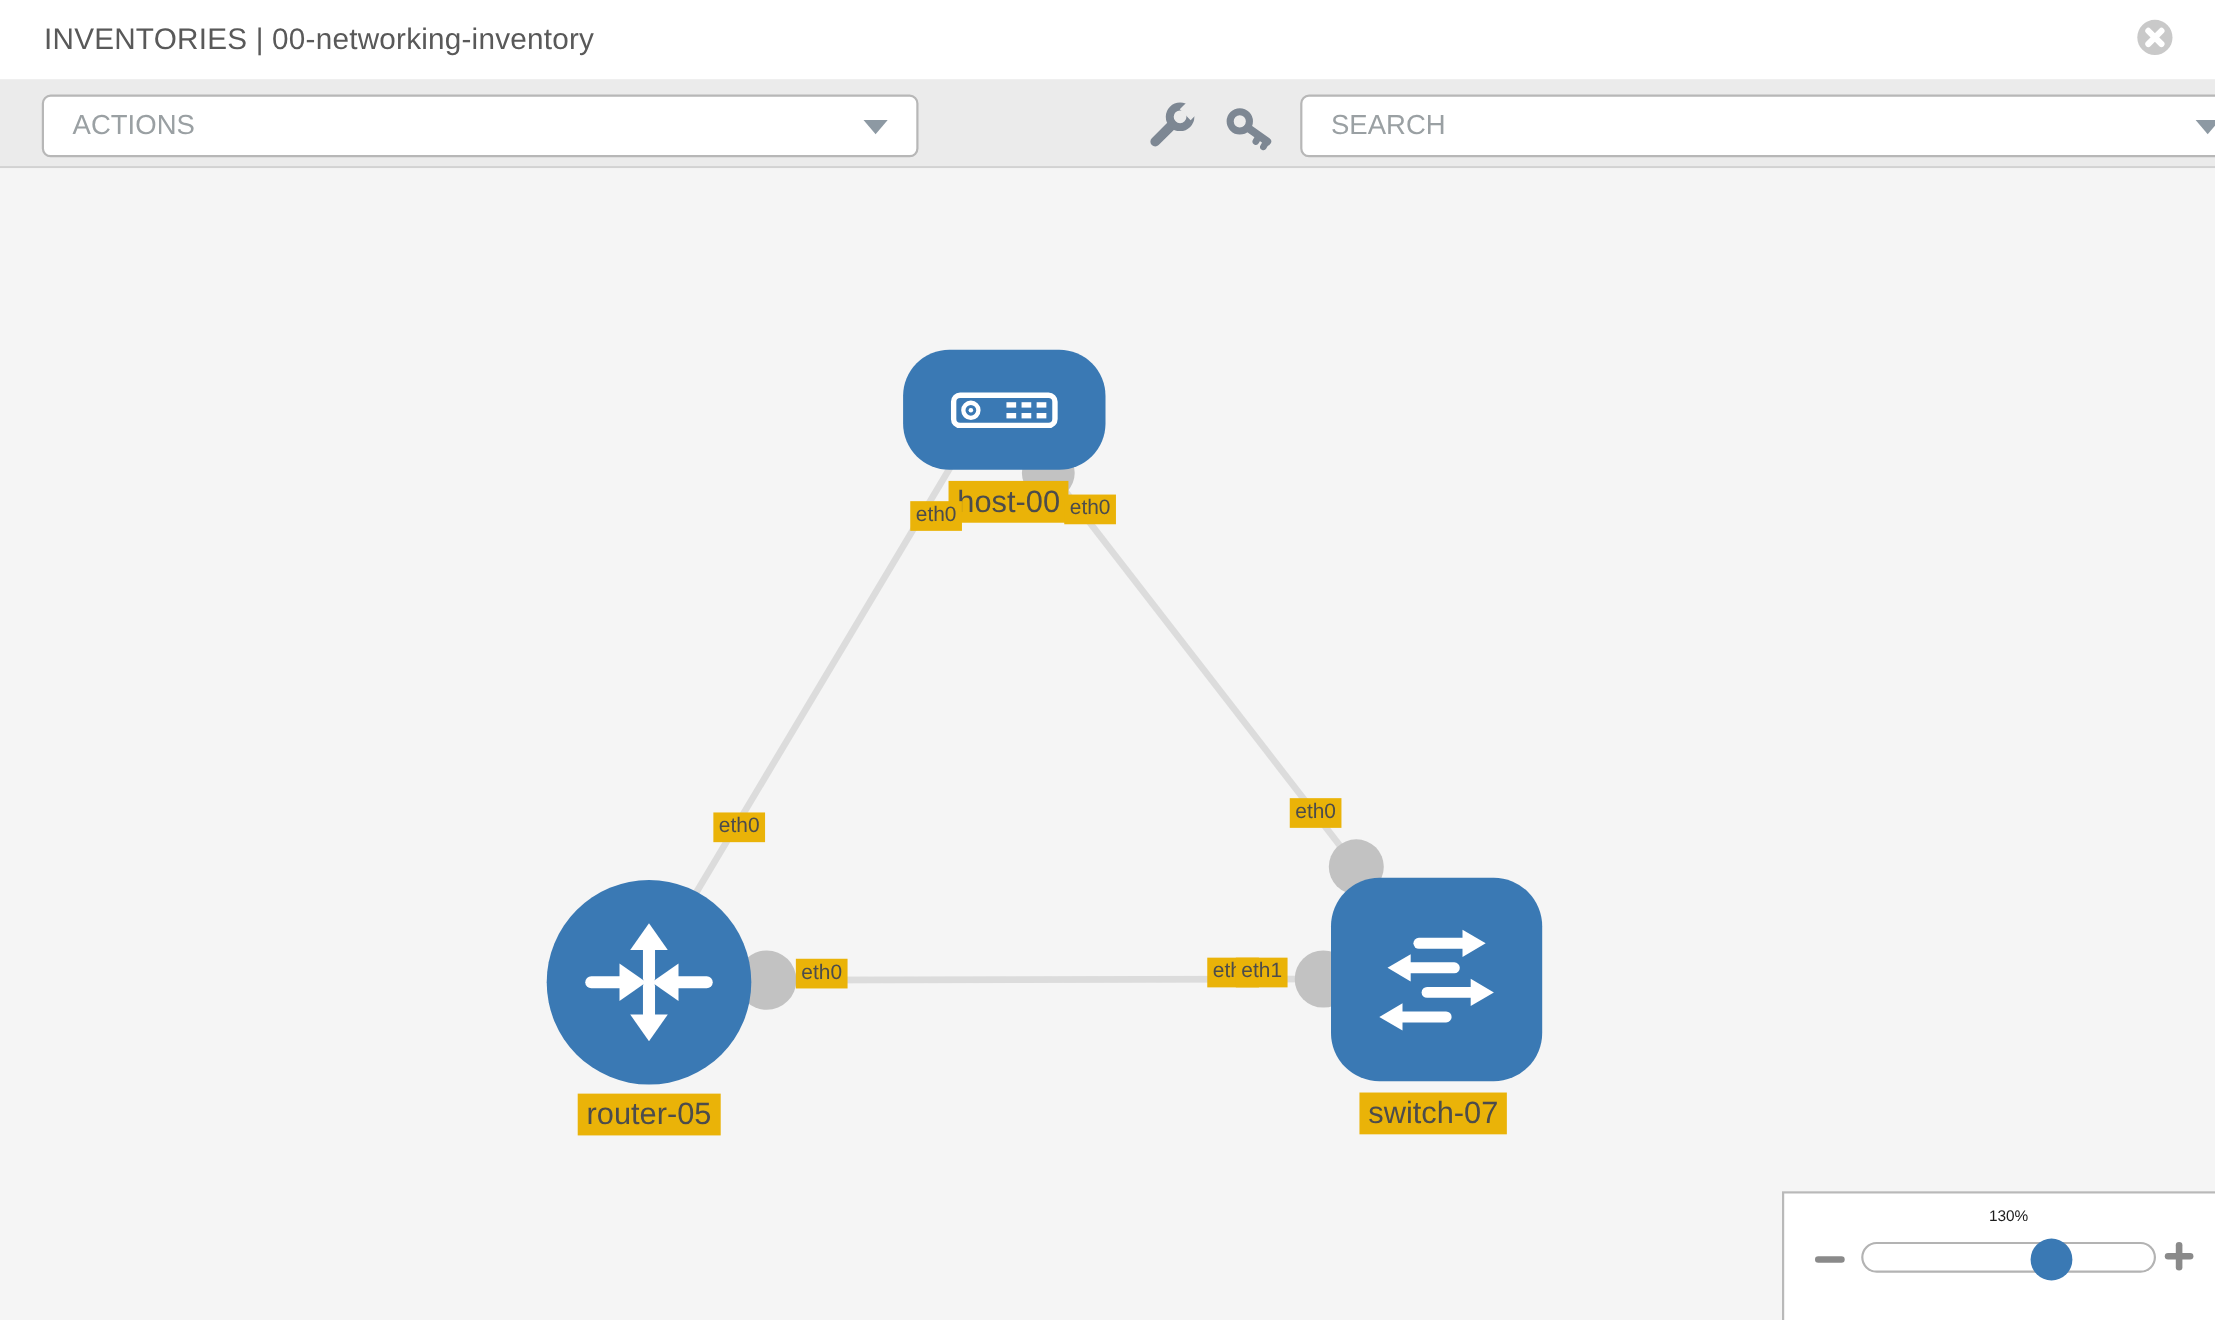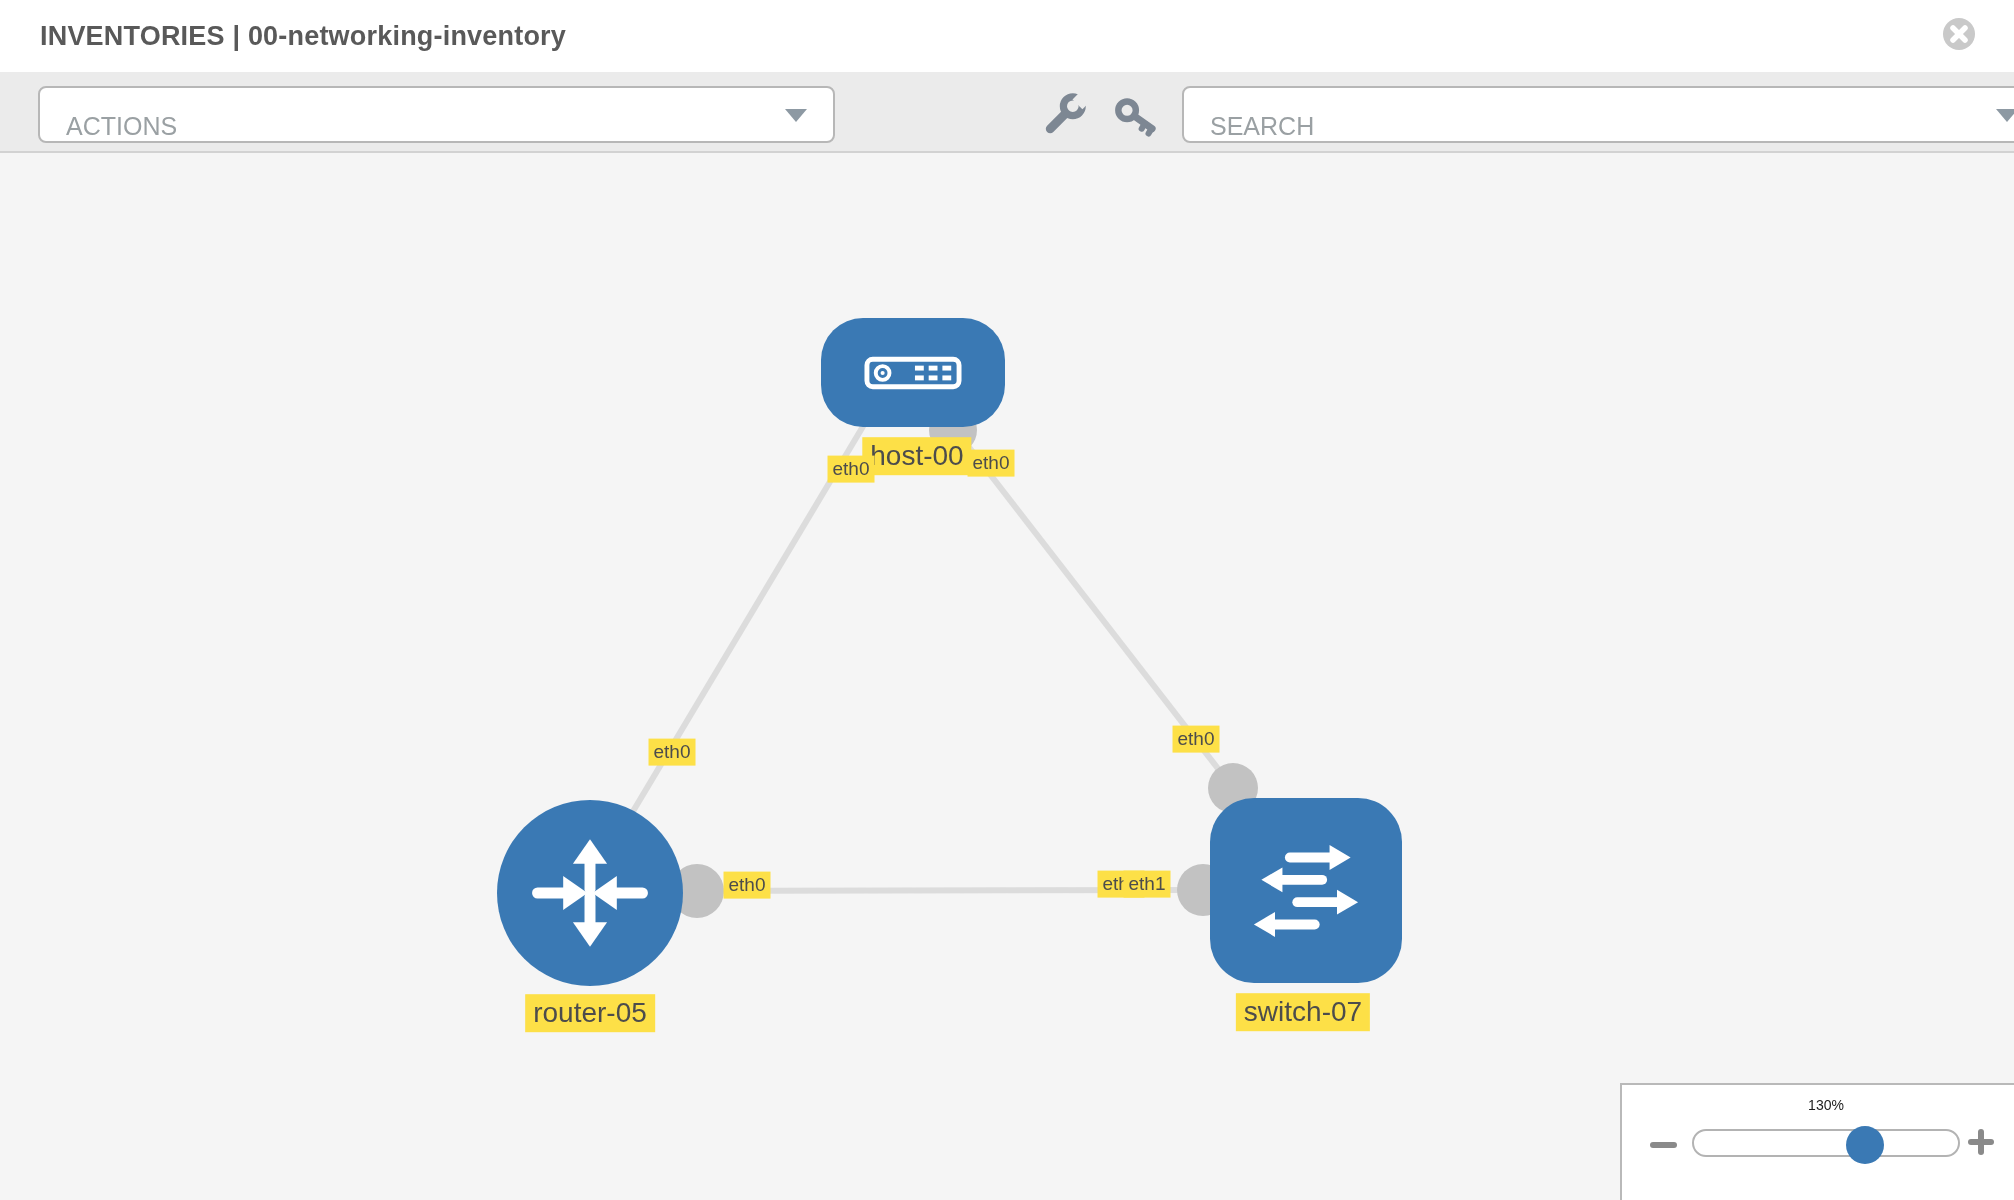--- a/index.html
+++ b/index.html
@@ -3,44 +3,44 @@
 <meta charset="utf-8">
 <style>
   html,body{margin:0;padding:0}
   body{
     width:2014px;height:1200px;overflow:hidden;position:relative;
     font-family:"Liberation Sans",sans-serif;background:#ffffff;
   }
   
   .header{position:absolute;left:0;top:0;right:0;height:72px;background:#ffffff}
   .title{position:absolute;left:40px;top:50%;transform:translateY(-50%);
-         font-size:27px;font-weight:bold;color:#595959;letter-spacing:.2px}
+         font-size:27px;font-weight:normal;color:#595959;letter-spacing:.2px}
   .close-btn{position:absolute;right:38px;top:17px;width:34px;height:34px;cursor:pointer}
   
   .toolbar{position:absolute;left:0;top:72px;right:0;height:81px;background:#ebebeb;
            border-bottom:2px solid #d2d2d2;box-sizing:border-box}
   .select{position:absolute;top:14px;height:57px;background:#fff;border:2px solid #b7b7b7;
-          border-radius:8px;box-sizing:border-box;display:flex;align-items:flex-end;
+          border-radius:8px;box-sizing:border-box;display:flex;align-items:center;
           padding:0 26px;color:#9aa0a3;font-size:25px;cursor:pointer}
   .select--actions{left:38px;width:797px}
   .select--search{left:1182px;width:864px}
   .caret{position:absolute;right:26px;top:50%;margin-top:-6px;width:0;height:0;
          border-left:11px solid transparent;border-right:11px solid transparent;
          border-top:13px solid #8d99a3}
   .tool{position:absolute;cursor:pointer}
   .tool--wrench{left:1041px;top:18px}
   .tool--key{left:1110px;top:20px}
   
   .canvas{position:absolute;left:0;top:153px;right:0;bottom:0;background:#f5f5f5;overflow:hidden}
   .links-svg{position:absolute;left:0;top:0}
   .node{position:absolute;background:#3a79b4;display:flex;align-items:center;justify-content:center}
   .node--host{left:821px;top:165px;width:184px;height:109px;border-radius:42px}
   .node--router{left:497px;top:647px;width:186px;height:186px;border-radius:50%}
   .node--switch{left:1210px;top:645px;width:192px;height:185px;border-radius:44px}
-  .chip{position:absolute;background:#fde047;color:#4c4c4c;white-space:nowrap;
+  .chip{position:absolute;background:#eab308;color:#4c4c4c;white-space:nowrap;
         transform:translate(-50%,-50%);line-height:1.2}
   .chip--name{font-size:28px;padding:2px 8px}
   .chip--if{font-size:19px;padding:2px 5px}
   
   .zoom-panel{position:absolute;left:1620px;top:930px;width:400px;height:135px;
               background:#ffffff;border:2px solid #b9b9b9;box-sizing:border-box}
   .zoom-level{position:absolute;left:204px;top:12px;transform:translateX(-50%);
               font-size:14px;color:#1d1d1d}
   .zoom-minus{position:absolute;left:28px;top:57px;width:27px;height:6px;background:#8a8a8a;
               border-radius:3px;cursor:pointer}

